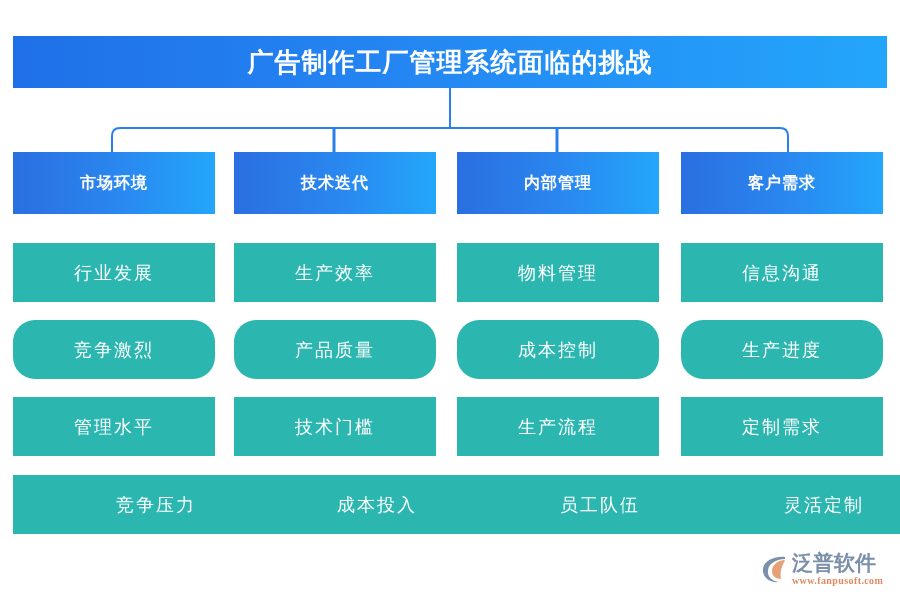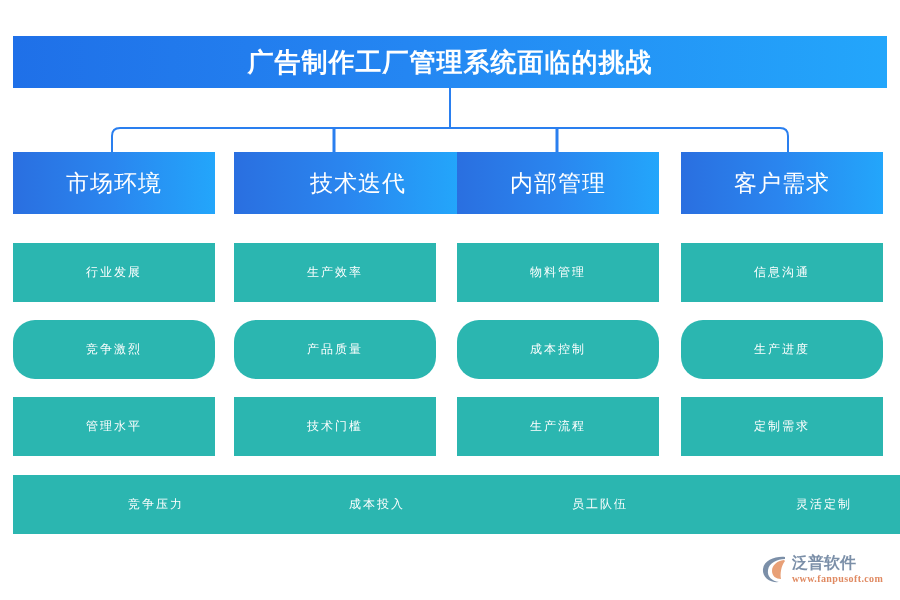--- a/index.html
+++ b/index.html
@@ -59,43 +59,43 @@
     top: 152px;
     width: 202px;
     height: 62px;
     background: linear-gradient(to right, #2a6fe0 0%, #2a86ef 50%, #23a6fb 100%);
     display: flex;
     align-items: center;
     justify-content: center;
   }
   .cat-label {
     color: #ffffff;
-    font-size: 23px;
-    font-weight: normal;
+    font-size: 16px;
+    font-weight: bold;
     letter-spacing: 1px;
     white-space: nowrap;
   }
   .cat-col-0 { left: 13px;  }
-  .cat-col-1 { left: 234px; padding-left: 23px; }
+  .cat-col-1 { left: 234px; }
   .cat-col-2 { left: 457px; }
   .cat-col-3 { left: 681px; }
 
   
   .item-box {
     position: absolute;
     width: 202px;
     height: 59px;
     background: #2bb6b0;
     display: flex;
     align-items: center;
     justify-content: center;
   }
   .item-label {
     color: #ffffff;
-    font-size: 12px;
+    font-size: 18px;
     font-weight: normal;
     letter-spacing: 2px;
     white-space: nowrap;
   }
   .item-row-0 { top: 243px; }
   .item-row-1 { top: 320px; border-radius: 22px; }
   .item-row-2 { top: 397px; }
   .item-row-3 { top: 475px; padding-left: 42px; }
 
   .item-col-0 { left: 13px;  }
@@ -120,21 +120,21 @@
     margin-right: 2px;
   }
   #logo-textwrap {
     display: flex;
     flex-direction: column;
     justify-content: center;
     line-height: 1;
   }
   #logo-name {
     color: #7b8fa8;
-    font-size: 16px;
+    font-size: 21px;
     font-weight: bold;
     letter-spacing: 0px;
     white-space: nowrap;
   }
   #logo-url {
     color: #e08a62;
     font-size: 10px;
     letter-spacing: 0.4px;
     margin-top: 3px;
     white-space: nowrap;

